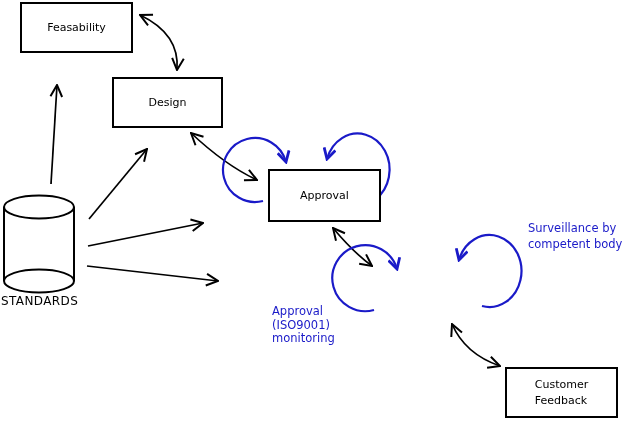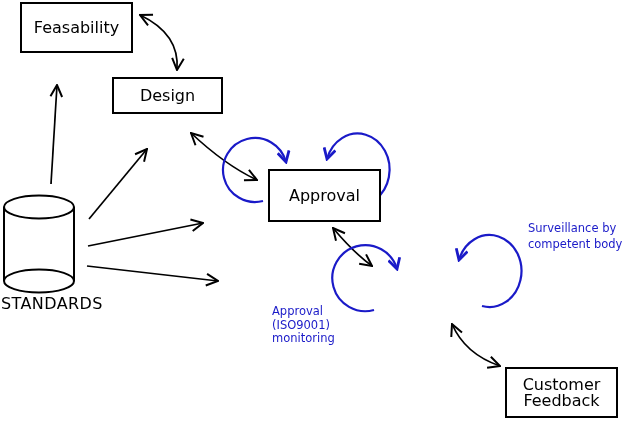--- a/index.html
+++ b/index.html
@@ -17,39 +17,38 @@
     position: absolute;
     box-sizing: border-box;
     border: 2px solid var(--ink);
     background: #ffffff;
     display: flex;
     align-items: center;
     justify-content: center;
     z-index: 2;
   }
   .boxlabel {
-    font-size: 16px;
+    font-size: 11px;
     color: var(--ink);
-    text-align: center;
     white-space: pre-line;
     line-height: 16px;
   }
   .note {
     position: absolute;
     color: var(--blue);
     font-size: 11.5px;
     line-height: 15.5px;
     white-space: pre-line;
     z-index: 3;
   }
   .note.tight { line-height: 13.5px; }
   .caption {
     position: absolute;
     color: var(--ink);
-    font-size: 16px;
+    font-size: 12px;
     letter-spacing: 0.4px;
     z-index: 3;
   }
   .stroke-black { stroke: var(--ink); fill: none; }
   .stroke-blue  { stroke: var(--blue); fill: none; }
 </style>
 </head>
 <body>
 
 <div id="canvas">
@@ -84,21 +83,21 @@
     <path d="M 263 201 A 32 32 0 1 1 286 162" class="stroke-blue" stroke-width="2.2" marker-end="url(#ah-blue)"></path>
     <path d="M 352 205 A 32 36 0 1 0 327 159" class="stroke-blue" stroke-width="2.2" marker-end="url(#ah-blue)"></path>
     <path d="M 374 310 A 33 33 0 1 1 397 269" class="stroke-blue" stroke-width="2.2" marker-end="url(#ah-blue)"></path>
     <path d="M 482 306 A 32 36 0 1 0 459 260" class="stroke-blue" stroke-width="2.2" marker-end="url(#ah-blue)"></path>
   </svg>
 
   <div class="box" style="left:20px; top:2px; width:113px; height:51px;">
     <span class="boxlabel">Feasability</span>
   </div>
 
-  <div class="box" style="left:112px; top:77px; width:111px; height:37px;">
+  <div class="box" style="left:112px; top:77px; width:111px; height:51px;">
     <span class="boxlabel">Design</span>
   </div>
 
   <div class="box" style="left:268px; top:169px; width:113px; height:53px;">
     <span class="boxlabel">Approval</span>
   </div>
 
 
   <div class="box" style="left:505px; top:367px; width:113px; height:51px;">
     <span class="boxlabel">Customer

